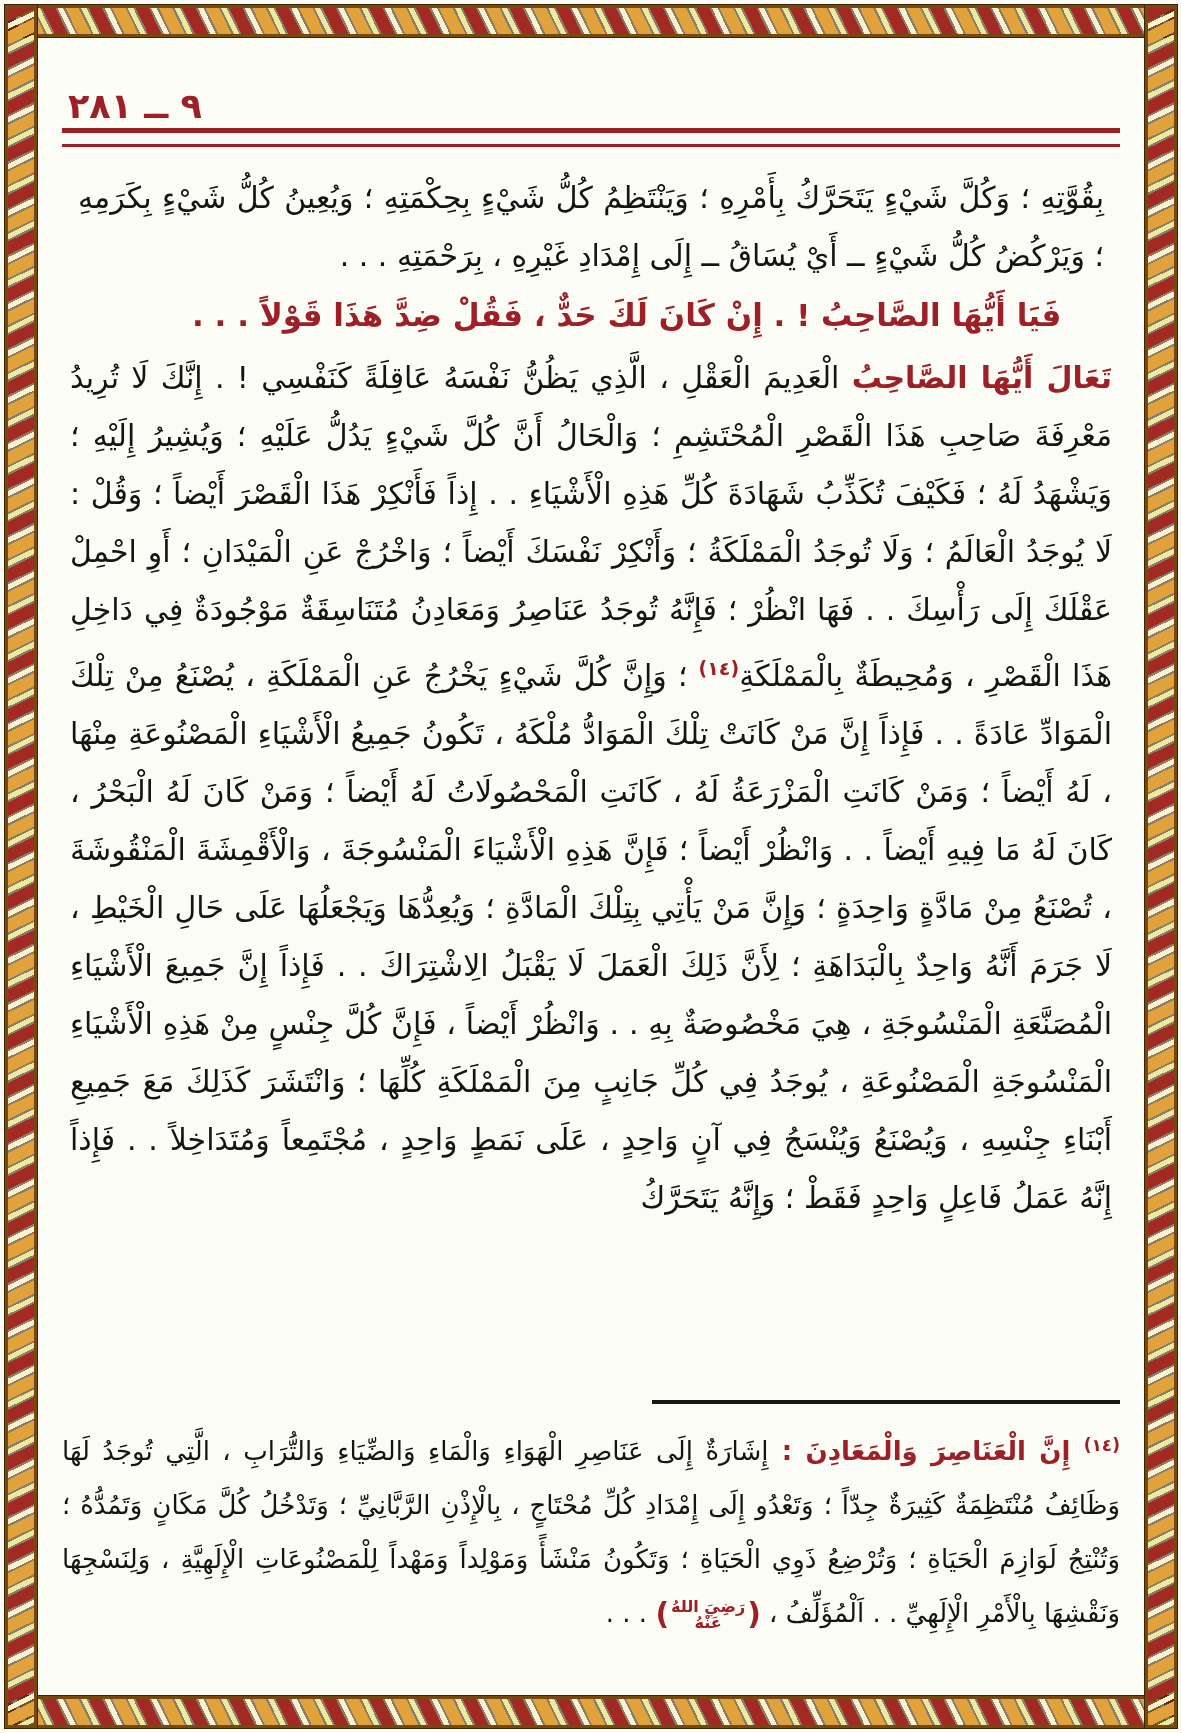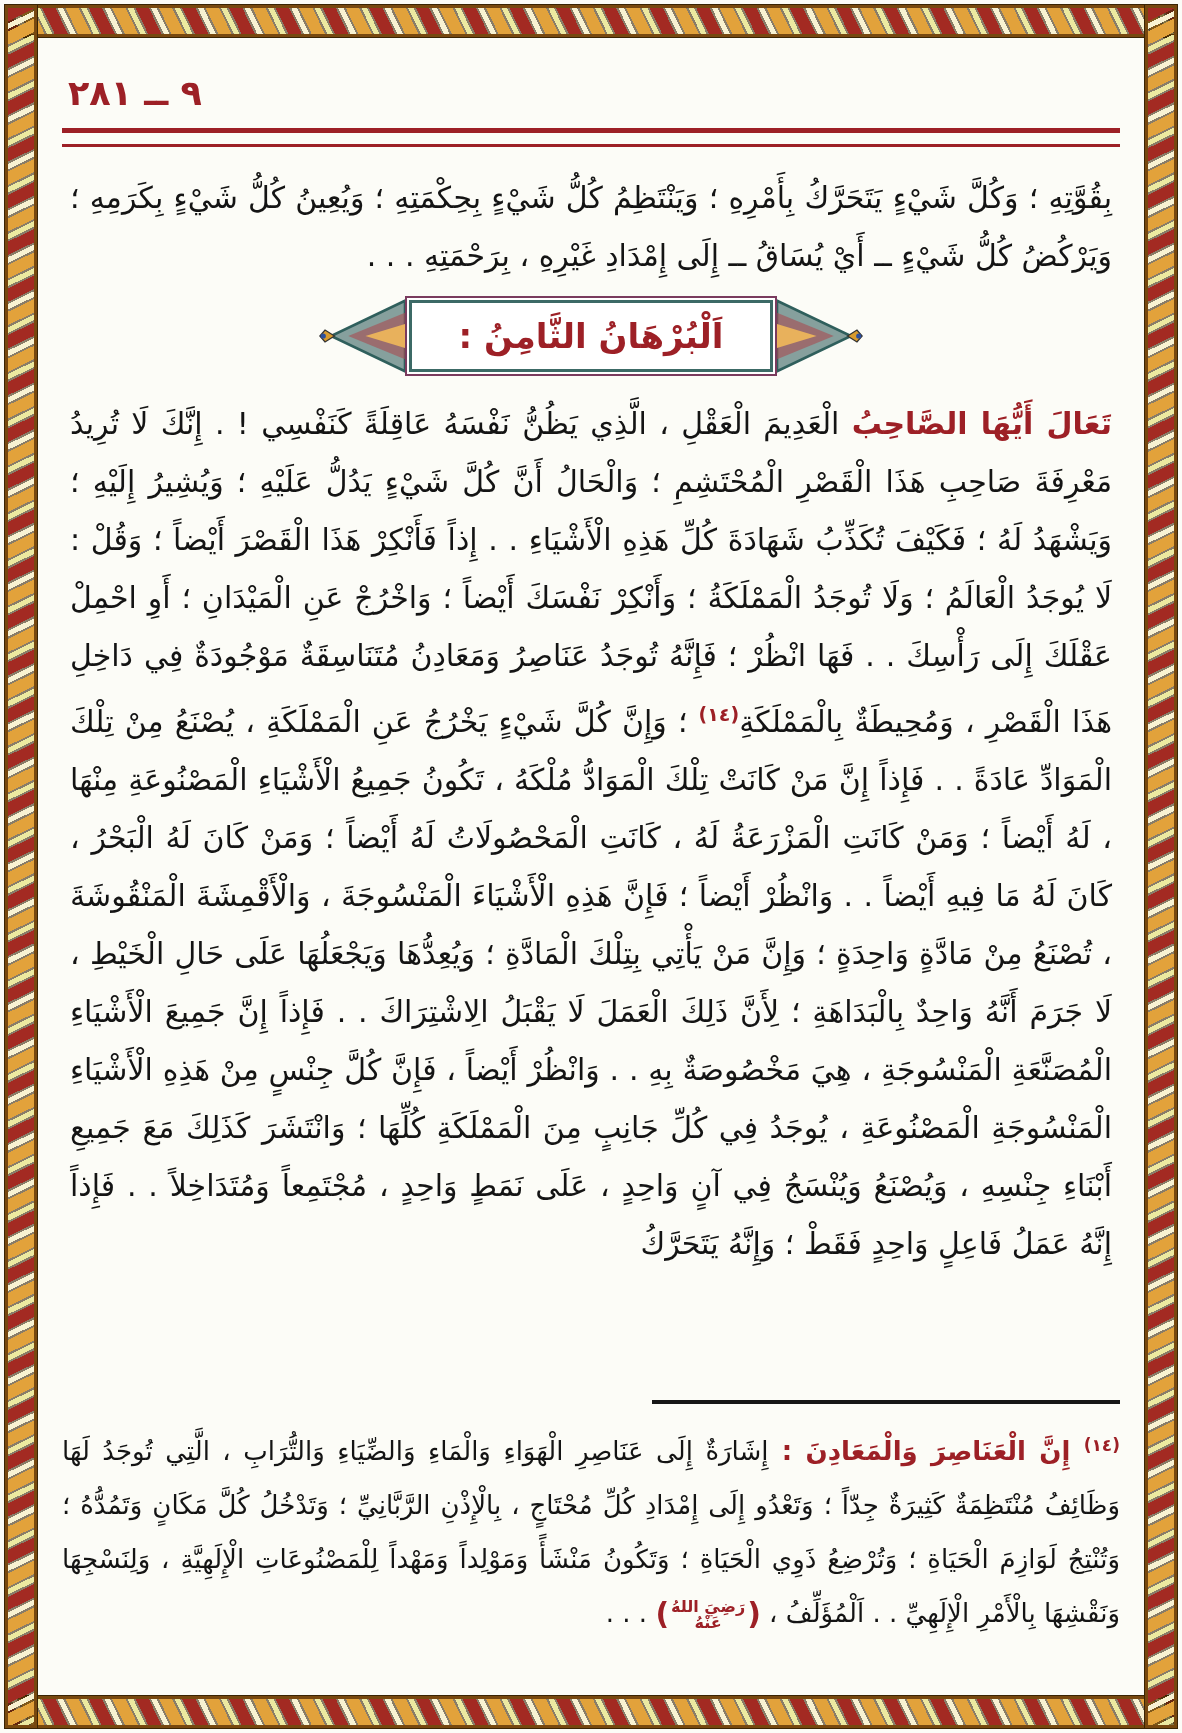--- a/index.html
+++ b/index.html
@@ -42,25 +42,25 @@
   .edge.right{top:5px;bottom:5px;right:5px;width:32px;}
 
   
   .content{
     position:absolute;top:40px;left:40px;right:40px;bottom:40px;
     box-sizing:border-box;padding:22px 22px 26px;
     display:flex;flex-direction:column;color:var(--ink);overflow:hidden;
   }
   .hdr{position:relative;height:62px;line-height:62px;text-align:center;
        color:var(--red);font-weight:bold;font-size:39px;}
-  .hdr .pagenum{position:absolute;left:6px;top:0;font-size:35px;}
+  .hdr .pagenum{position:absolute;left:6px;top:13px;font-size:35px;}
   .hdr-rule{height:11px;border-top:5px solid var(--red);border-bottom:3px solid var(--red);margin-top:4px;}
 
   .body-text{font-size:30px;line-height:58px;text-align:justify;}
-  .intro{margin:22px 8px 0;}
+  .intro{margin:22px 16px 0;}
   .callout{margin:0;padding-left:130px;text-align:left;color:var(--red);font-weight:bold;
            font-size:31px;line-height:60px;}
   .callout-inner{direction:rtl;display:inline-block;text-align:right;}
 
   
   .orn-row{display:flex;align-items:center;justify-content:center;margin:10px 0 14px;}
   .orn-box{
     width:372px;height:80px;background:#ffffff;border:2px solid #7a3b5e;outline:3px solid var(--orn-teal);
     outline-offset:-7px;display:flex;align-items:center;justify-content:center;box-sizing:border-box;
   }
@@ -96,40 +96,22 @@
 
   <div class="content">
 
     <div class="hdr">
       <span class="pagenum">٩ ــ ٢٨١</span>
     </div>
     <div class="hdr-rule"></div>
 
     <p class="body-text intro">بِقُوَّتِهِ ؛ وَكُلَّ شَيْءٍ يَتَحَرَّكُ بِأَمْرِهِ ؛ وَيَنْتَظِمُ كُلُّ شَيْءٍ بِحِكْمَتِهِ ؛ وَيُعِينُ كُلُّ شَيْءٍ بِكَرَمِهِ ؛ وَيَرْكُضُ كُلُّ شَيْءٍ ــ أَيْ يُسَاقُ ــ إِلَى إِمْدَادِ غَيْرِهِ ، بِرَحْمَتِهِ . . .</p>
 
+    <p class="callout"><span class="callout-inner">فَيَا أَيُّهَا الصَّاحِبُ ! . إِنْ كَانَ لَكَ حَدٌّ ، فَقُلْ ضِدَّ هَذَا قَوْلاً . . .</span></p>
 
-    <div class="orn-row">
-      <svg class="finial mirror" viewBox="0 0 100 90">
-        <path d="M100,4 L14,45 L100,86 Z" fill="#86a09d" stroke="#2f5f5c" stroke-width="3"></path>
-        <path d="M100,18 L34,45 L100,72 Z" fill="#a84b50" opacity="0.6"></path>
-        <path d="M100,31 L54,45 L100,59 Z" fill="#e8b15c"></path>
-        <polygon points="18,45 7,38 1,45 7,52" fill="#d89b2e" stroke="#333333" stroke-width="1.5"></polygon>
-        <circle cx="5" cy="45" r="3" fill="#2b4f9e"></circle>
-      </svg>
-      <div class="orn-box">
-        <span class="orn-title">اَلْبُرْهَانُ الثَّامِنُ :</span>
-      </div>
-      <svg class="finial" viewBox="0 0 100 90">
-        <path d="M100,4 L14,45 L100,86 Z" fill="#86a09d" stroke="#2f5f5c" stroke-width="3"></path>
-        <path d="M100,18 L34,45 L100,72 Z" fill="#a84b50" opacity="0.6"></path>
-        <path d="M100,31 L54,45 L100,59 Z" fill="#e8b15c"></path>
-        <polygon points="18,45 7,38 1,45 7,52" fill="#d89b2e" stroke="#333333" stroke-width="1.5"></polygon>
-        <circle cx="5" cy="45" r="3" fill="#2b4f9e"></circle>
-      </svg>
-    </div>
 
     <p class="body-text main-p"><span class="fn-lead">تَعَالَ أَيُّهَا الصَّاحِبُ</span><span> الْعَدِيمَ الْعَقْلِ ، الَّذِي يَظُنُّ نَفْسَهُ عَاقِلَةً كَنَفْسِي ! . إِنَّكَ لَا تُرِيدُ مَعْرِفَةَ صَاحِبِ هَذَا الْقَصْرِ الْمُحْتَشِمِ ؛ وَالْحَالُ أَنَّ كُلَّ شَيْءٍ يَدُلُّ عَلَيْهِ ؛ وَيُشِيرُ إِلَيْهِ ؛ وَيَشْهَدُ لَهُ ؛ فَكَيْفَ تُكَذِّبُ شَهَادَةَ كُلِّ هَذِهِ الْأَشْيَاءِ . . إِذاً فَأَنْكِرْ هَذَا الْقَصْرَ أَيْضاً ؛ وَقُلْ : لَا يُوجَدُ الْعَالَمُ ؛ وَلَا تُوجَدُ الْمَمْلَكَةُ ؛ وَأَنْكِرْ نَفْسَكَ أَيْضاً ؛ وَاخْرُجْ عَنِ الْمَيْدَانِ ؛ أَوِ احْمِلْ عَقْلَكَ إِلَى رَأْسِكَ . . فَهَا انْظُرْ ؛ فَإِنَّهُ تُوجَدُ عَنَاصِرُ وَمَعَادِنُ مُتَنَاسِقَةٌ مَوْجُودَةٌ فِي دَاخِلِ هَذَا الْقَصْرِ ، وَمُحِيطَةٌ بِالْمَمْلَكَةِ</span><span class="fn-ref">(١٤)</span><span> ؛ وَإِنَّ كُلَّ شَيْءٍ يَخْرُجُ عَنِ الْمَمْلَكَةِ ، يُصْنَعُ مِنْ تِلْكَ الْمَوَادِّ عَادَةً . . فَإِذاً إِنَّ مَنْ كَانَتْ تِلْكَ الْمَوَادُّ مُلْكَهُ ، تَكُونُ جَمِيعُ الْأَشْيَاءِ الْمَصْنُوعَةِ مِنْهَا ، لَهُ أَيْضاً ؛ وَمَنْ كَانَتِ الْمَزْرَعَةُ لَهُ ، كَانَتِ الْمَحْصُولَاتُ لَهُ أَيْضاً ؛ وَمَنْ كَانَ لَهُ الْبَحْرُ ، كَانَ لَهُ مَا فِيهِ أَيْضاً . . وَانْظُرْ أَيْضاً ؛ فَإِنَّ هَذِهِ الْأَشْيَاءَ الْمَنْسُوجَةَ ، وَالْأَقْمِشَةَ الْمَنْقُوشَةَ ، تُصْنَعُ مِنْ مَادَّةٍ وَاحِدَةٍ ؛ وَإِنَّ مَنْ يَأْتِي بِتِلْكَ الْمَادَّةِ ؛ وَيُعِدُّهَا وَيَجْعَلُهَا عَلَى حَالِ الْخَيْطِ ، لَا جَرَمَ أَنَّهُ وَاحِدٌ بِالْبَدَاهَةِ ؛ لِأَنَّ ذَلِكَ الْعَمَلَ لَا يَقْبَلُ الِاشْتِرَاكَ . . فَإِذاً إِنَّ جَمِيعَ الْأَشْيَاءِ الْمُصَنَّعَةِ الْمَنْسُوجَةِ ، هِيَ مَخْصُوصَةٌ بِهِ . . وَانْظُرْ أَيْضاً ، فَإِنَّ كُلَّ جِنْسٍ مِنْ هَذِهِ الْأَشْيَاءِ الْمَنْسُوجَةِ الْمَصْنُوعَةِ ، يُوجَدُ فِي كُلِّ جَانِبٍ مِنَ الْمَمْلَكَةِ كُلِّهَا ؛ وَانْتَشَرَ كَذَلِكَ مَعَ جَمِيعِ أَبْنَاءِ جِنْسِهِ ، وَيُصْنَعُ وَيُنْسَجُ فِي آنٍ وَاحِدٍ ، عَلَى نَمَطٍ وَاحِدٍ ، مُجْتَمِعاً وَمُتَدَاخِلاً . . فَإِذاً إِنَّهُ عَمَلُ فَاعِلٍ وَاحِدٍ فَقَطْ ؛ وَإِنَّهُ يَتَحَرَّكُ</span></p>
 
     <div class="fn-block">
       <div class="fn-sep"></div>
       <p class="footnote"><span class="fn-marker">(١٤)</span><span class="fn-lead"> إِنَّ الْعَنَاصِرَ وَالْمَعَادِنَ : </span><span>إِشَارَةٌ إِلَى عَنَاصِرِ الْهَوَاءِ وَالْمَاءِ وَالضِّيَاءِ وَالتُّرَابِ ، الَّتِي تُوجَدُ لَهَا وَظَائِفُ مُنْتَظِمَةٌ كَثِيرَةٌ جِدّاً ؛ وَتَعْدُو إِلَى إِمْدَادِ كُلِّ مُحْتَاجٍ ، بِالْإِذْنِ الرَّبَّانِيِّ ؛ وَتَدْخُلُ كُلَّ مَكَانٍ وَتَمُدُّهُ ؛ وَتُنْتِجُ لَوَازِمَ الْحَيَاةِ ؛ وَتُرْضِعُ ذَوِي الْحَيَاةِ ؛ وَتَكُونُ مَنْشَأً وَمَوْلِداً وَمَهْداً لِلْمَصْنُوعَاتِ الْإِلَهِيَّةِ ، وَلِنَسْجِهَا وَنَقْشِهَا بِالْأَمْرِ الْإِلَهِيِّ . . اَلْمُؤَلِّفُ ، </span><span class="seal"><span class="seal-paren">(</span><span class="seal-box">رَضِيَ اللهُ عَنْهُ</span><span class="seal-paren">)</span></span><span> . . .</span></p>
     </div>
 
   </div>
 </div>

